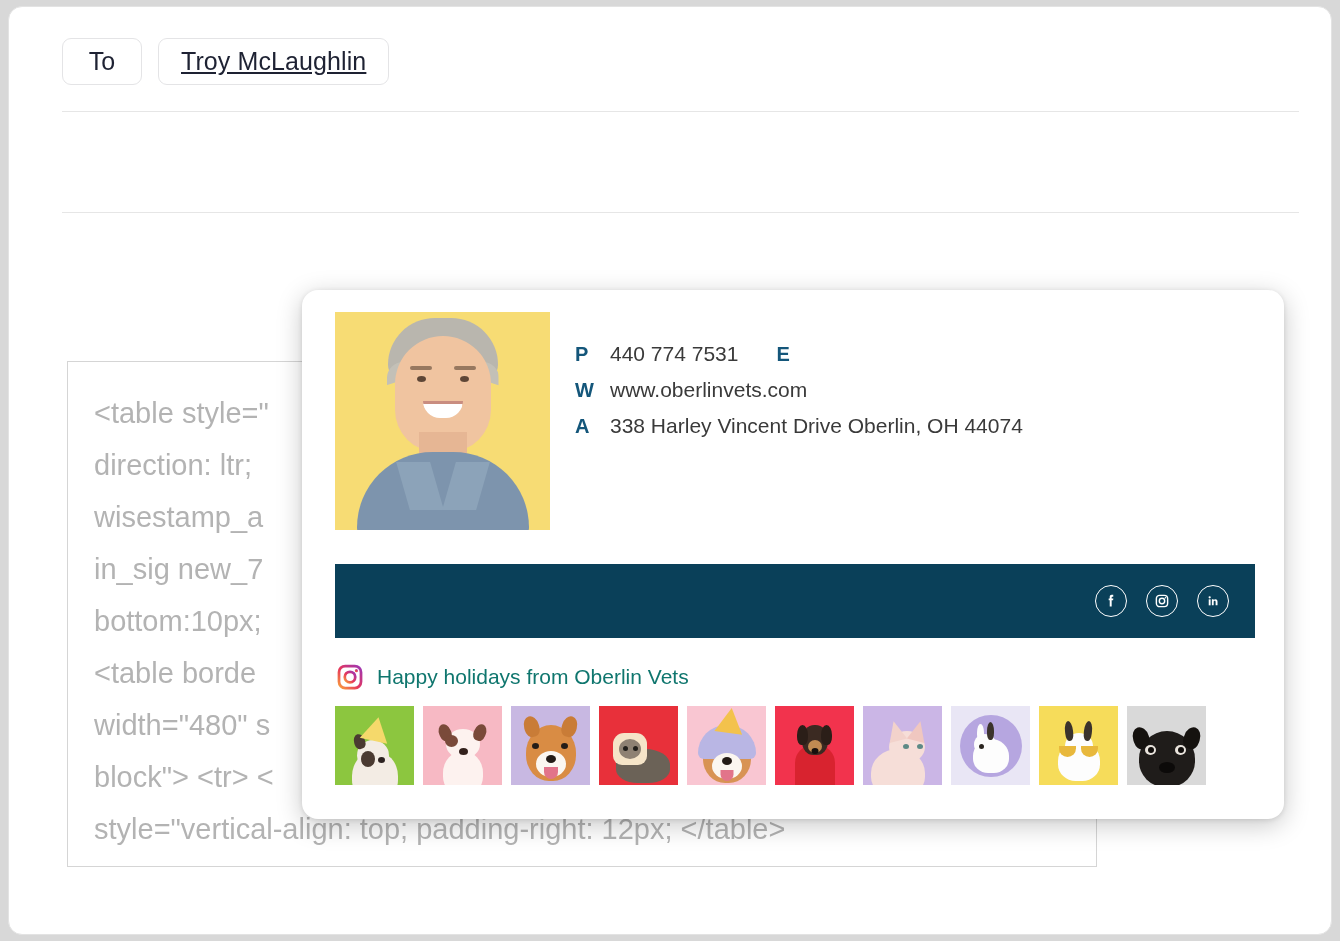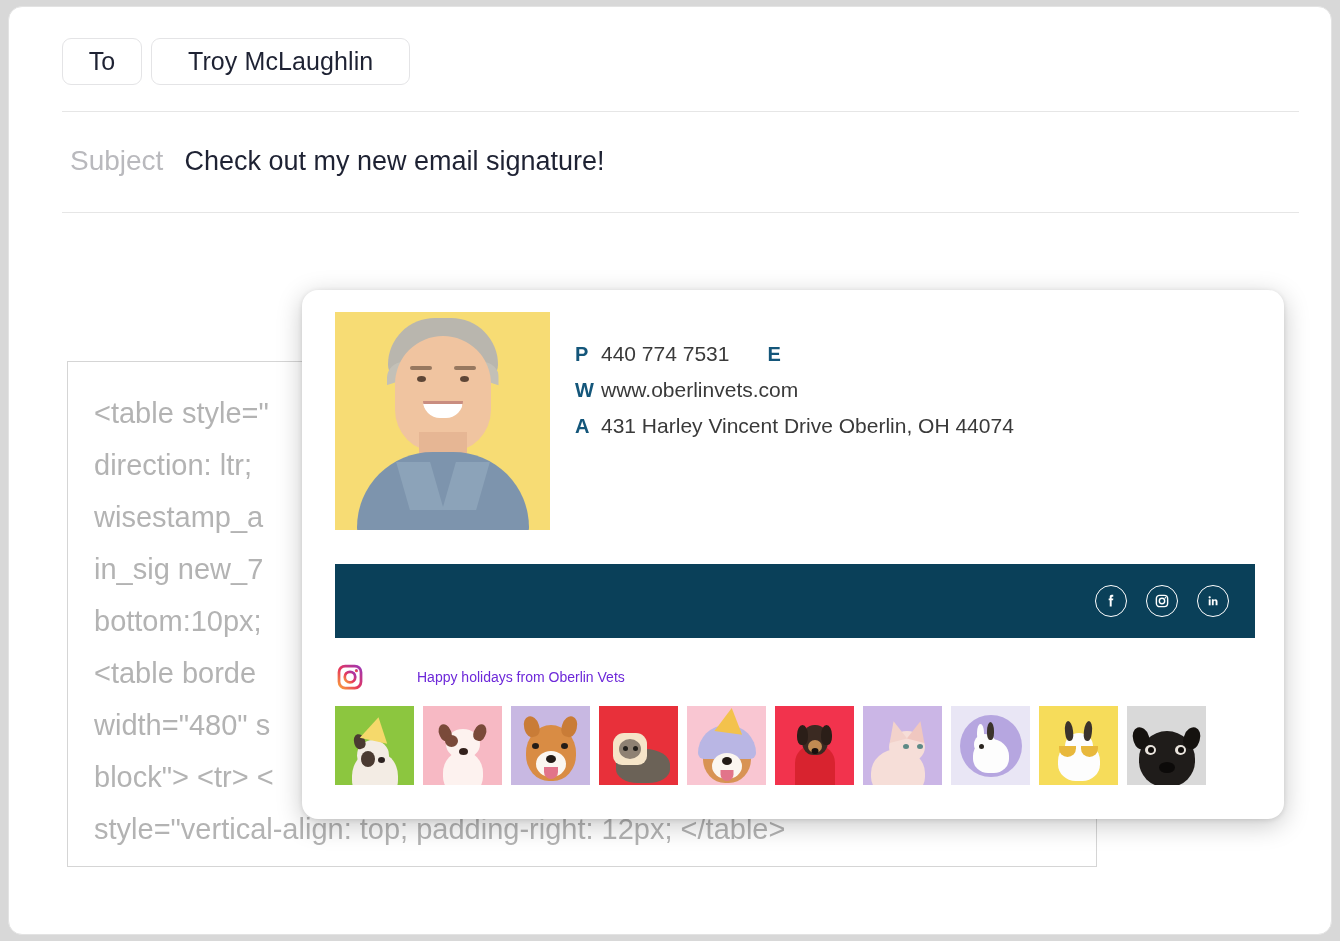--- a/index.html
+++ b/index.html
@@ -18,34 +18,34 @@
     width: 1324px; height: 929px;
     background: #ffffff;
     border-radius: 14px;
     border: 1px solid #e3e3e3;
     overflow: hidden;
   }
 
   
   .to-row {
     position: absolute; left: 53px; top: 31px;
-    display: flex; align-items: center; gap: 9px;
+    display: flex; align-items: center; gap: 16px;
   }
   .chip {
     display: flex; align-items: center; justify-content: center;
     height: 47px;
     border: 1px solid #e4e4e6;
     border-radius: 9px;
     background: #fff;
     color: #1e2233;
     font-size: 25px;
     letter-spacing: .1px;
   }
   .chip-to { width: 80px; }
-  .chip-name { padding: 0 36px; }
+  .chip-name { padding: 0 22px; text-decoration: underline; }
 
   .divider {
     position: absolute; left: 53px;
     width: 1237px; height: 1px; background: #e6e6e6;
   }
   .div-1 { top: 104px; }
   .div-2 { top: 205px; }
 
   
   .subject-row {
@@ -150,21 +150,21 @@
   }
   .sig-name {
     color: #3a3a3a; font-size: 41px; font-weight: bold;
     letter-spacing: .3px; margin-bottom: 16px;
   }
   .contact-line { display: flex; align-items: baseline; margin-bottom: 12px; }
   .ckey {
     color: #14567a; font-size: 20px; font-weight: bold;
     width: 26px; flex: none;
   }
-  .cval { color: #3a3a3a; font-size: 21px; }
+  .cval { color: #3a3a3a; font-size: 21px; margin-left: 9px; }
   .cgap { width: 38px; flex: none; }
 
   
   .social-bar {
     position: absolute; left: 33px; top: 274px;
     width: 920px; height: 74px;
     background: #0a4059;
     display: flex; align-items: center; justify-content: flex-end;
     padding-right: 26px; gap: 19px;
   }
@@ -174,21 +174,21 @@
     display: flex; align-items: center; justify-content: center;
   }
   .sicon svg { display: block; }
 
   
   .ig-head {
     position: absolute; left: 33px; top: 372px;
     display: flex; align-items: center; gap: 12px;
   }
   .ig-glyph { width: 30px; height: 30px; flex: none; }
-  .ig-text { color: #6d28d9; font-size: 14px; margin-left: 40px; }
+  .ig-text { color: #0f766e; font-size: 21px; }
 
   .ig-strip {
     position: absolute; left: 33px; top: 416px;
     display: flex; gap: 9px;
   }
   .thumb { width: 79px; height: 79px; overflow: hidden; position: relative; flex: none; }
 
   
   .an-body {
     position: absolute; left: 50%; transform: translateX(-50%);
@@ -221,24 +221,20 @@
       <div class="chip chip-to">
         <span>To</span>
       </div>
       <div class="chip chip-name">
         <span>Troy McLaughlin</span>
       </div>
     </div>
 
     <div class="divider div-1"></div>
 
-    <div class="subject-row">
-      <span class="subject-label">Subject</span>
-      <span class="subject-value">Check out my new email signature!</span>
-    </div>
 
     <div class="divider div-2"></div>
 
     <div class="body-box">
       <div class="code">&lt;table style="
 direction: ltr; 
 wisestamp_a
 in_sig new_7
 bottom:10px;
 &lt;table borde
@@ -273,21 +269,21 @@
             <span class="ckey">E</span>
           </div>
 
           <div class="contact-line">
             <span class="ckey">W</span>
             <span class="cval">www.oberlinvets.com</span>
           </div>
 
           <div class="contact-line">
             <span class="ckey">A</span>
-            <span class="cval">431 Harley Vincent Drive Oberlin, OH 44074</span>
+            <span class="cval">338 Harley Vincent Drive Oberlin, OH 44074</span>
           </div>
         </div>
       </div>
 
       <div class="social-bar">
         <div class="sicon">
           <svg width="18" height="18" viewBox="0 0 24 24" fill="#ffffff">
             <path d="M15.1 8.5h-2.2V7.1c0-.6.4-.8.7-.8h1.4V3.6h-2c-2.2 0-2.7 1.6-2.7 2.7v2.2H8.9V11h1.4v8.4h2.6V11h1.9l.3-2.5z"></path>
           </svg>
         </div>

